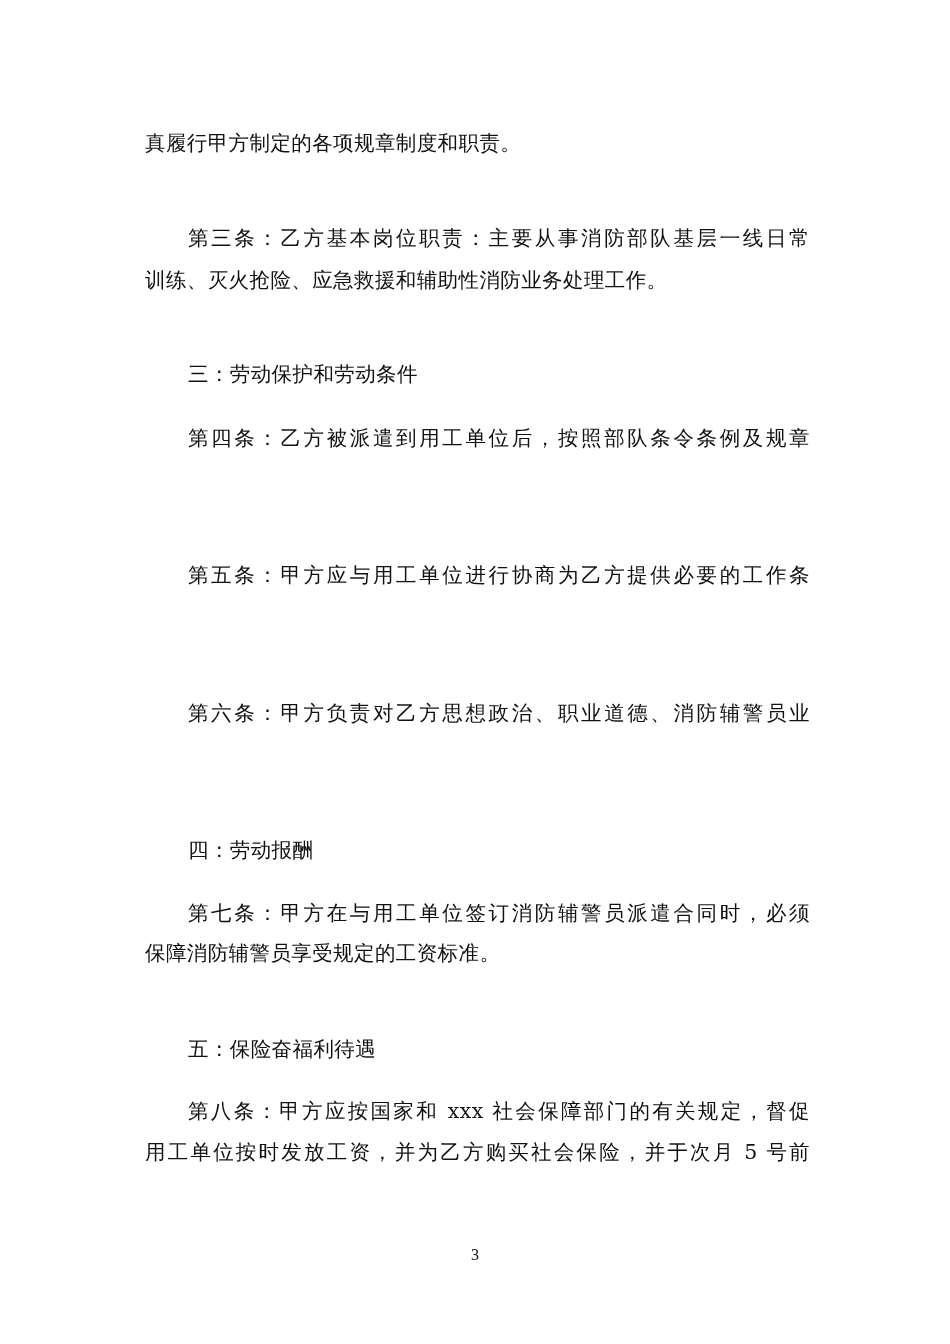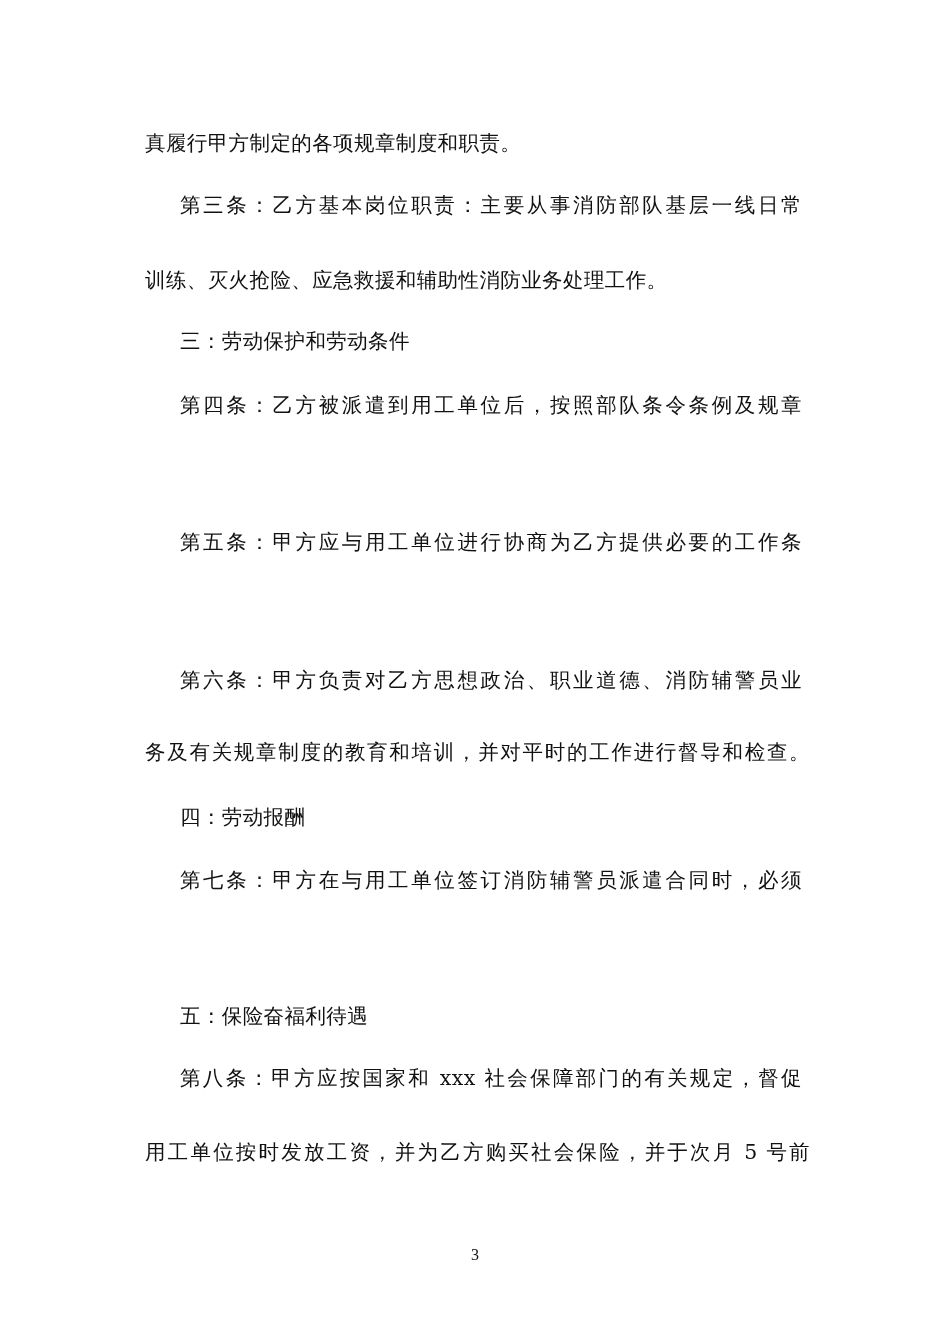--- a/index.html
+++ b/index.html
@@ -25,21 +25,21 @@
   .line {
     position: absolute;
     left: 145px;
     width: 665px;
     font-size: 20.5px;
     line-height: 28px;
     height: 28px;
     white-space: nowrap;
     letter-spacing: 0.4px;
   }
-  .indent { left: 180px; width: 622px; }
+  .indent { left: 188px; width: 622px; margin-top: 33px; }
   .justify {
     text-align: justify;
     text-align-last: justify;
   }
   .page-number {
     position: absolute;
     left: 0;
     width: 950px;
     top: 1243px;
     text-align: center;
@@ -52,21 +52,21 @@
 <body>
 
 <div class="page">
   <div class="line" style="top:129px">真履行甲方制定的各项规章制度和职责。</div>
   <div class="line indent justify" style="top:191px">第三条：乙方基本岗位职责：主要从事消防部队基层一线日常</div>
   <div class="line" style="top:266px">训练、灭火抢险、应急救援和辅助性消防业务处理工作。</div>
   <div class="line indent" style="top:327px">三：劳动保护和劳动条件</div>
   <div class="line indent justify" style="top:391px">第四条：乙方被派遣到用工单位后，按照部队条令条例及规章</div>
   <div class="line indent justify" style="top:528px">第五条：甲方应与用工单位进行协商为乙方提供必要的工作条</div>
   <div class="line indent justify" style="top:666px">第六条：甲方负责对乙方思想政治、职业道德、消防辅警员业</div>
-  <div class="line justify" style="top:738px">务及有关规章制度的教育和培训，并对平时的工作进行督导和检查。</div>
   <div class="line indent" style="top:803px">四：劳动报酬</div>
   <div class="line indent justify" style="top:866px">第七条：甲方在与用工单位签订消防辅警员派遣合同时，必须</div>
+  <div class="line" style="top:939px">保障消防辅警员享受规定的工资标准。</div>
   <div class="line indent" style="top:1002px">五：保险奋福利待遇</div>
   <div class="line indent justify" style="top:1064px">第八条：甲方应按国家和 xxx 社会保障部门的有关规定，督促</div>
   <div class="line justify" style="top:1138px">用工单位按时发放工资，并为乙方购买社会保险，并于次月 5 号前</div>
 
   <div class="page-number">3</div>
 </div>
 
 </body></html>

